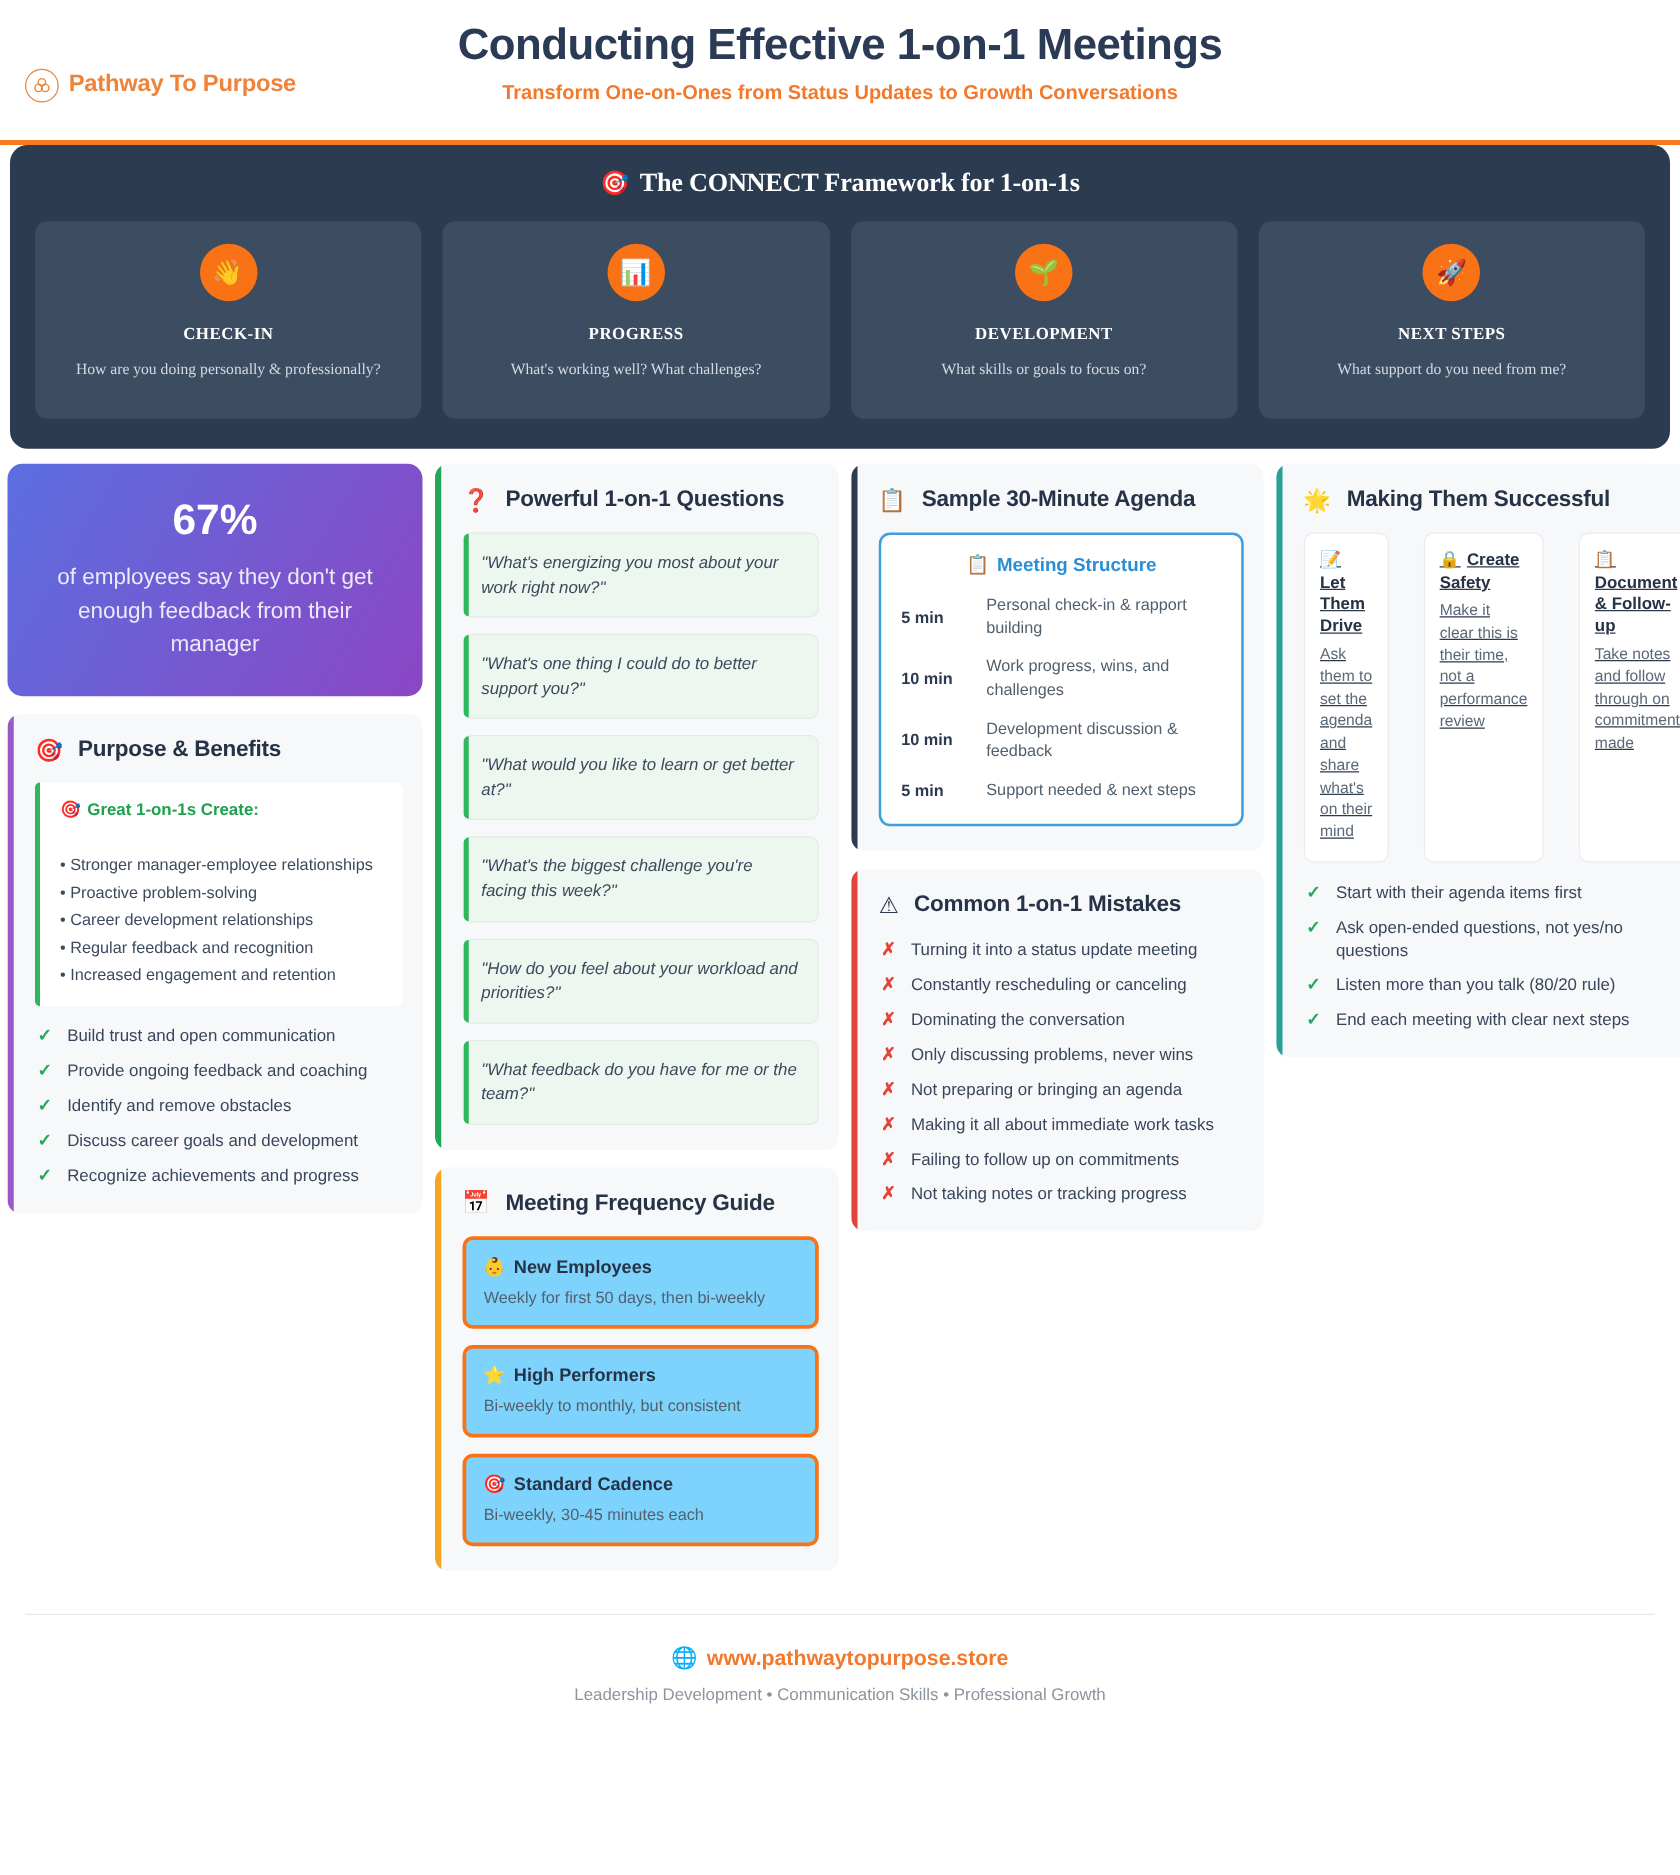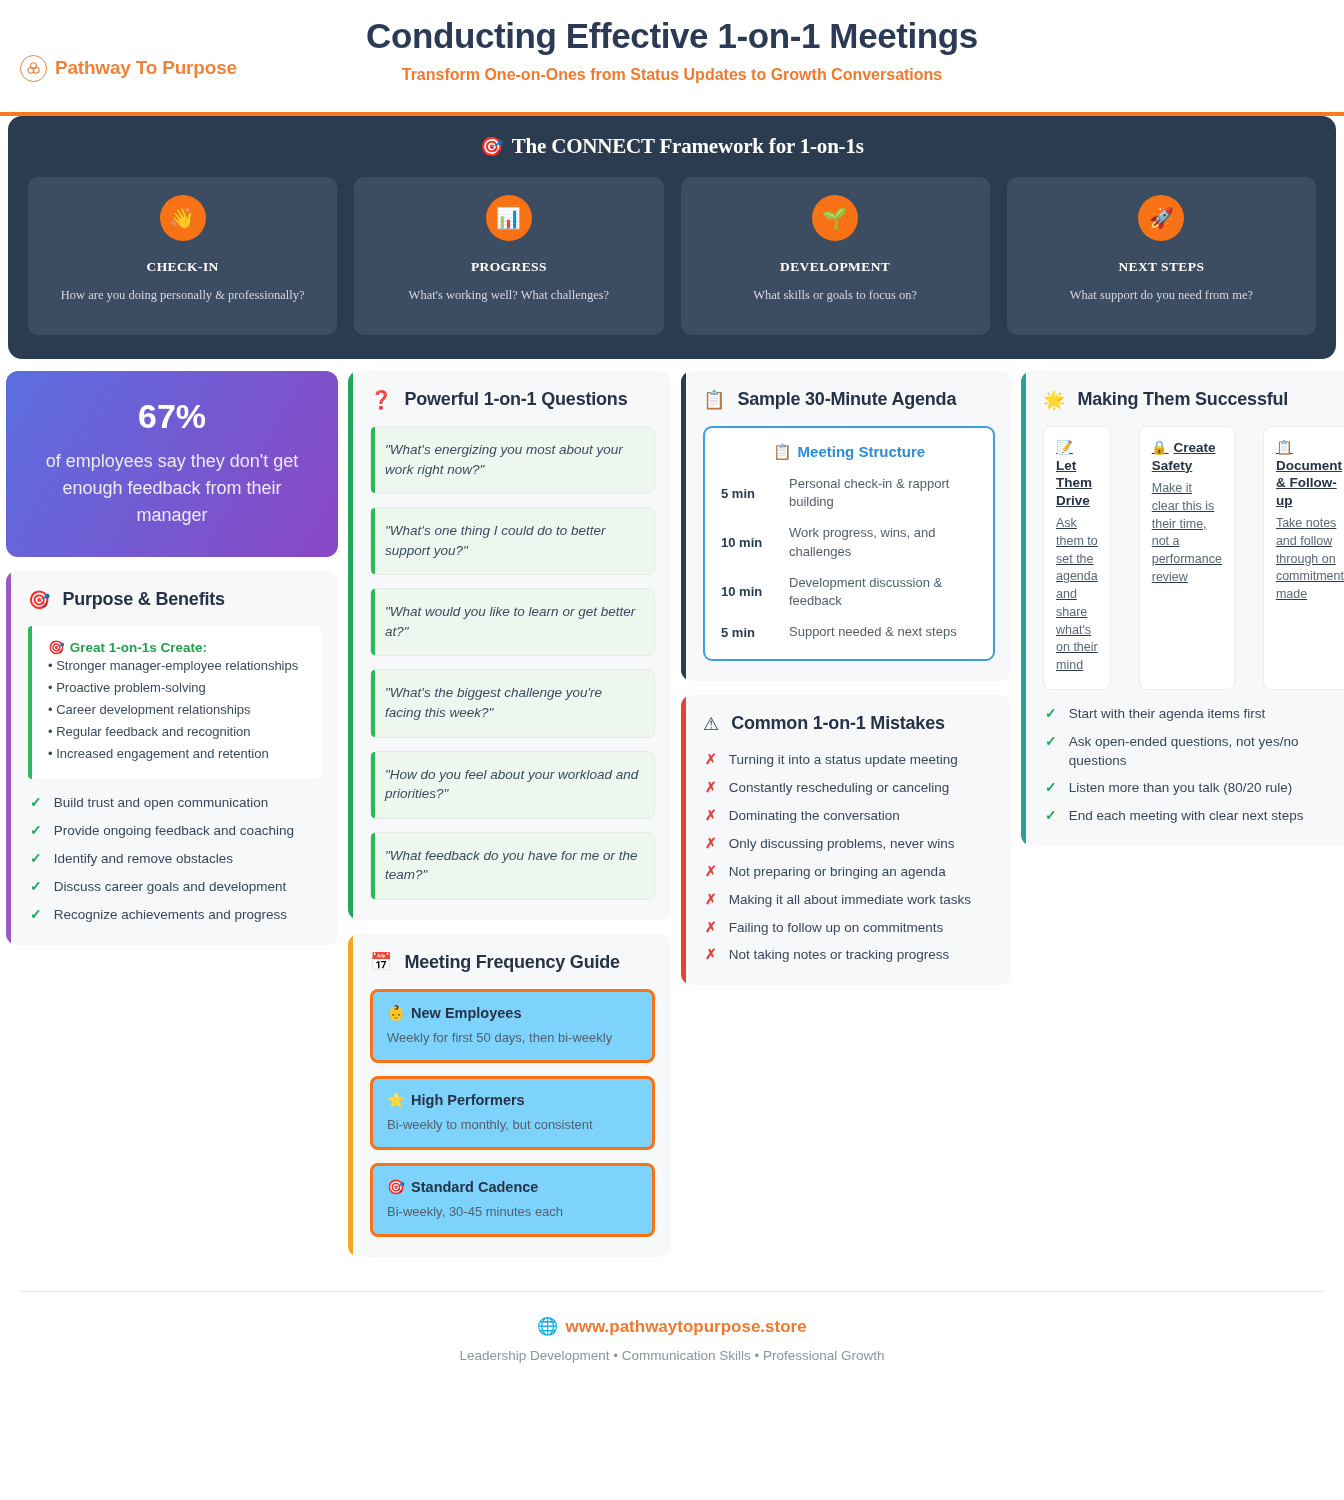--- a/index.html
+++ b/index.html
@@ -181,21 +181,21 @@
     position: absolute;
     left: 0; top: 0; bottom: 0;
     width: 4px;
     background: #2eb85c;
     border-radius: 6px 0 0 6px;
   }
   .hl-title {
     color: #21a150;
     font-weight: 700;
     font-size: 13.5px;
-    margin-bottom: 0;
+    margin-bottom: 26px;
     padding-left: 6px;
   }
   .hl-title .emo { margin-right: 5px; }
   .hl-list { padding-left: 6px; font-size: 13px; line-height: 1.7; color: #3c4a5e; }
 
   
   .tick-list { display: flex; flex-direction: column; gap: 8px; padding-left: 6px; }
   .tick-row { display: flex; gap: 12px; align-items: flex-start; font-size: 13.5px; line-height: 1.42; color: #38465c; }
   .tick { color: #22a85a; font-weight: 700; font-size: 14px; flex: 0 0 11px; }
   .cross { color: #e1453a; font-weight: 700; font-size: 14px; flex: 0 0 11px; }

